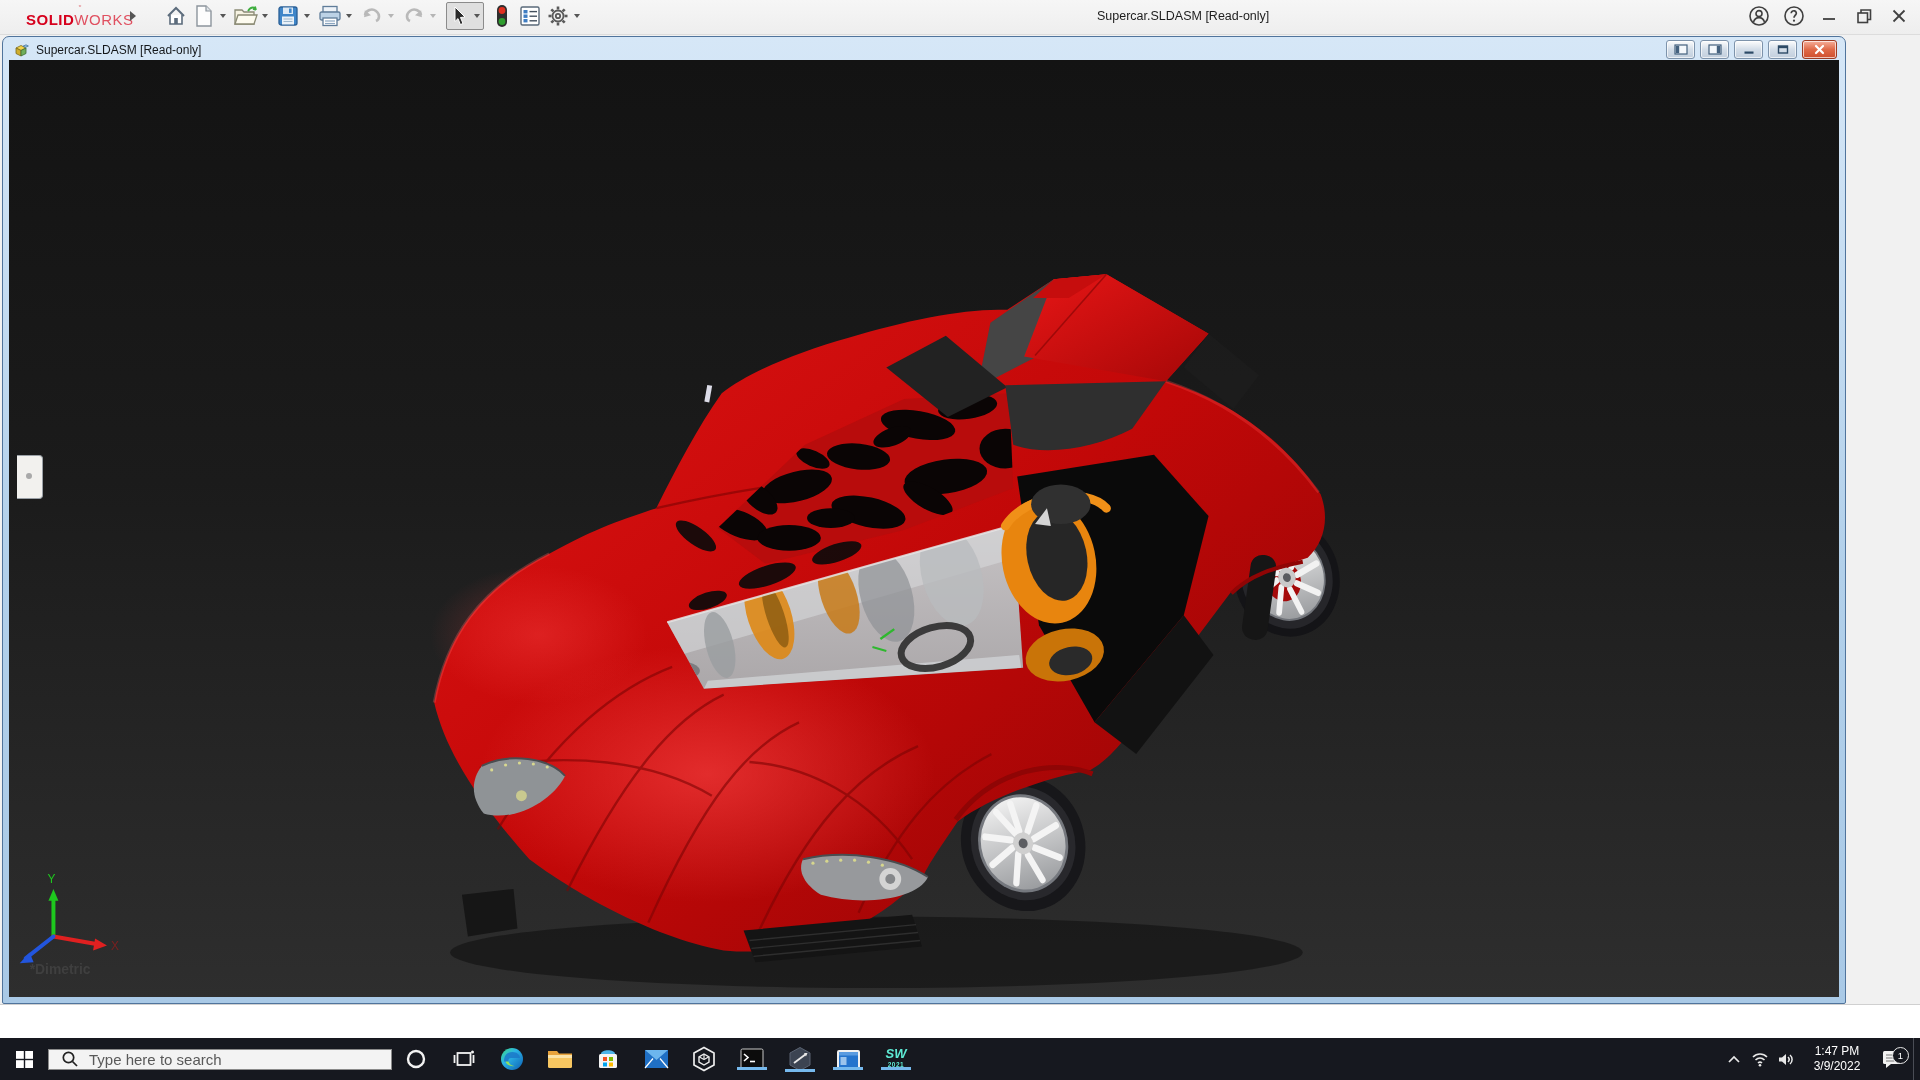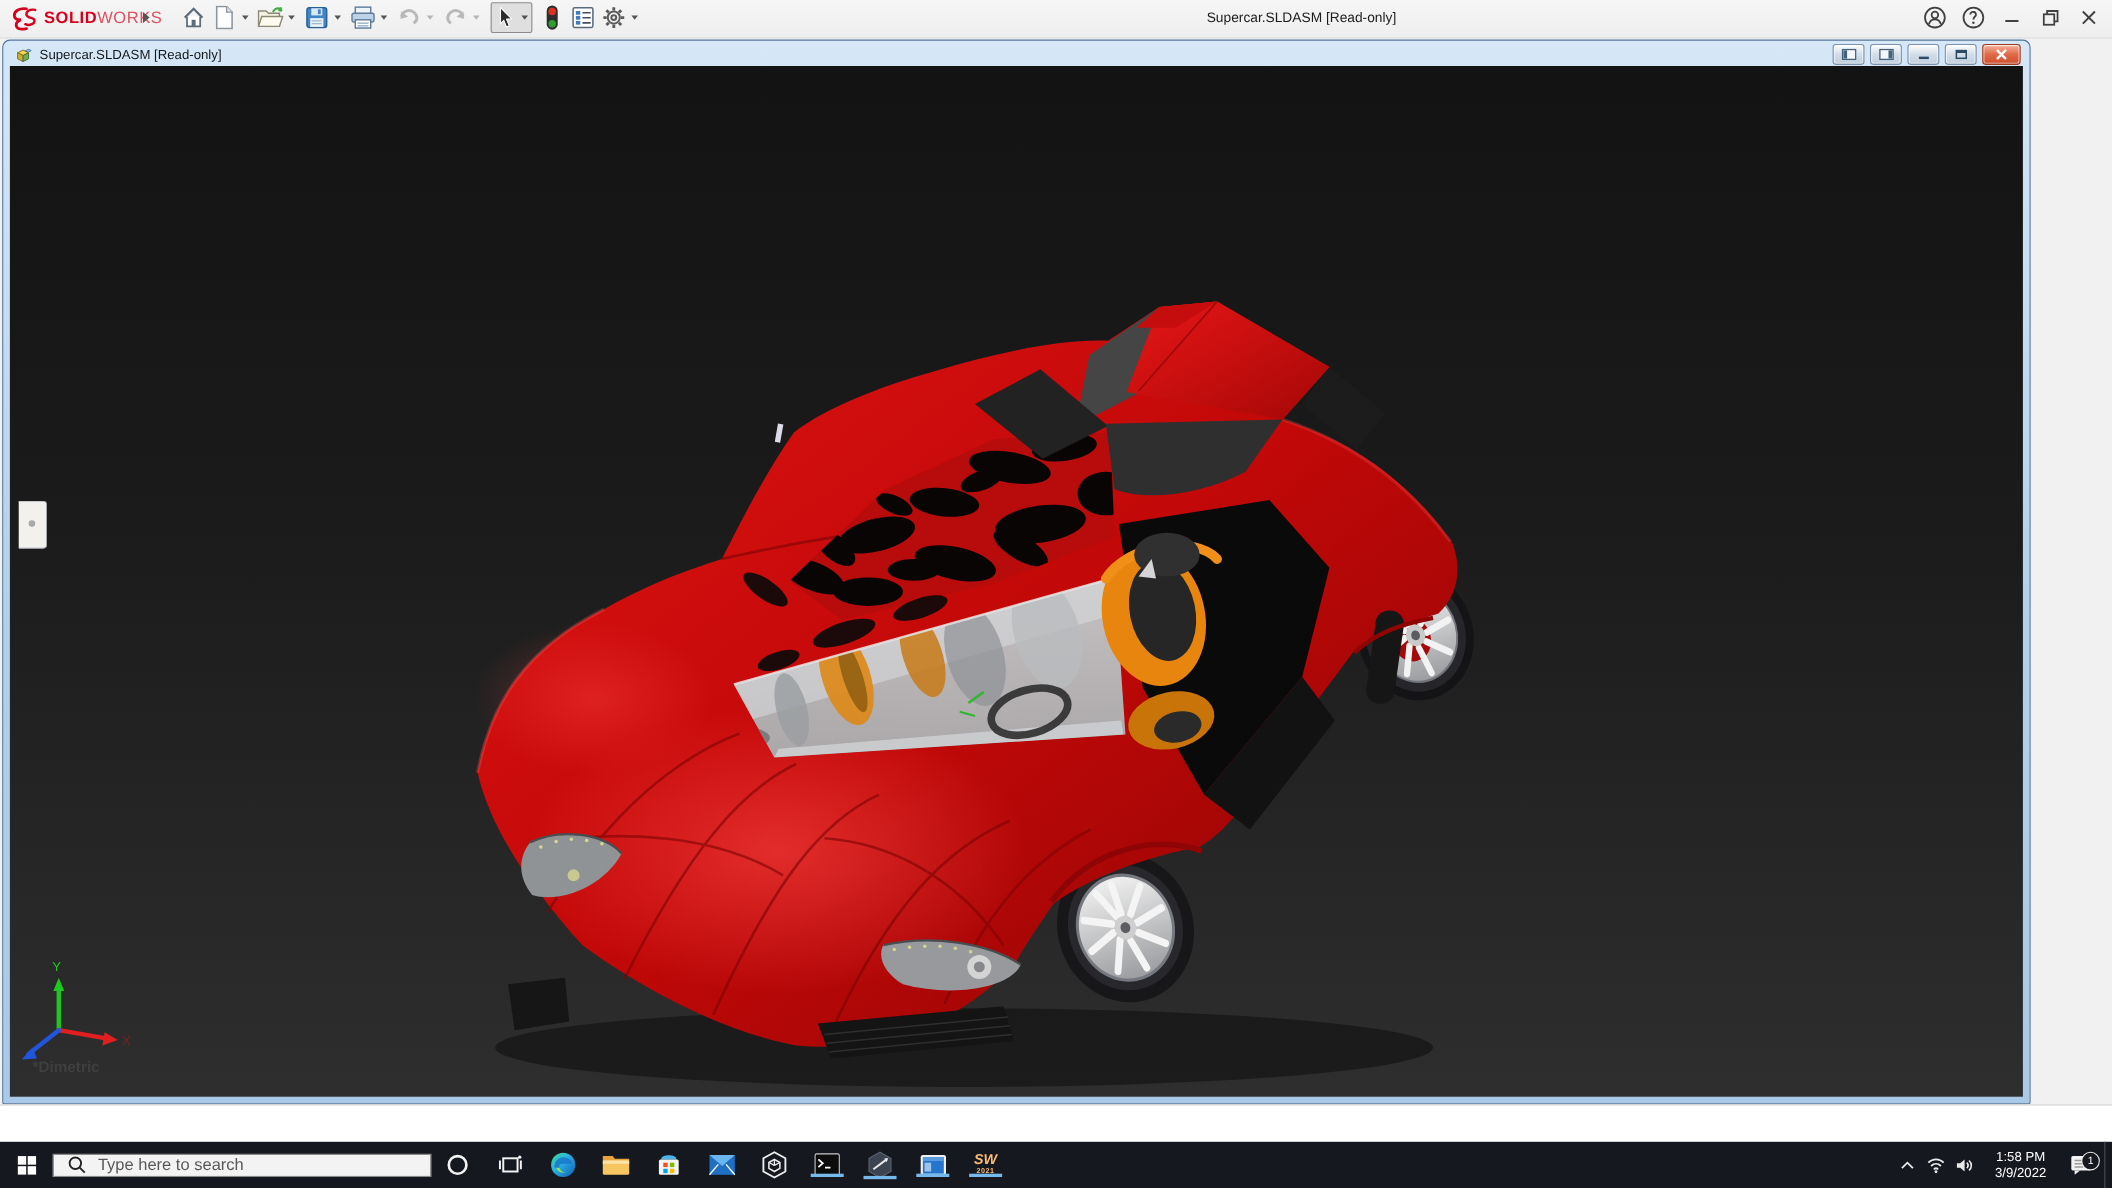--- a/index.html
+++ b/index.html
@@ -1,21 +1,21 @@
 <!DOCTYPE html>
 <html><head>
 <meta charset="utf-8">
 <style>
   html,body{margin:0;padding:0;}
   body{font-family:"Liberation Sans",sans-serif;-webkit-font-smoothing:antialiased;}
   #screen{position:relative;width:1920px;height:1080px;overflow:hidden;background:#f1f1f1;}
   .abs{position:absolute;}
   
   #appbar{left:0;top:0;width:1920px;height:34px;background:linear-gradient(#f6f6f6,#eeeeee);border-bottom:1px solid #dcdcdc;}
-  .brand{left:10px;top:5px;height:24px;display:flex;align-items:center;gap:4px;}
+  .brand{left:26px;top:5px;height:24px;display:flex;align-items:center;gap:4px;flex-direction:column;}
   .brand .solid{color:#d6001c;font-weight:bold;font-size:15px;letter-spacing:.5px;}
   .brand .works{color:#e05060;font-size:15px;letter-spacing:.5px;}
   .flyout{left:130px;top:11px;width:0;height:0;border-left:6px solid #555;border-top:5px solid transparent;border-bottom:5px solid transparent;}
   #maintools{left:162px;top:0;height:32px;display:flex;align-items:center;}
   .tbtn{width:26px;height:26px;display:flex;align-items:center;justify-content:center;margin:0 1px;}
   .caret{width:10px;height:26px;display:flex;align-items:center;justify-content:center;margin-right:4px;}
   .caret i{width:0;height:0;border-top:4px solid #555;border-left:3.5px solid transparent;border-right:3.5px solid transparent;}
   .caret.dim i{border-top-color:#b5b5b5;}
   .selbox{display:flex;align-items:center;height:26px;border:1px solid #8b8b8b;background:#dfdfdf;border-radius:2px;margin:0 4px;padding:0 1px;}
   .apptitle{top:9px;left:1097px;font-size:12.5px;color:#1d1d1d;}
@@ -38,21 +38,21 @@
   #searchbox input{border:none;outline:none;background:transparent;font-family:"Liberation Sans",sans-serif;font-size:15px;color:#333;width:270px;margin-left:8px;}
   #searchbox input::placeholder{color:#595959;}
   .tbico{width:48px;display:flex;align-items:center;justify-content:center;position:relative;}
   .tbico.open::after{content:"";position:absolute;bottom:0;left:9px;width:30px;height:3px;background:#76b9ed;}
   #tray{margin-left:auto;display:flex;align-items:center;}
   .trayico{width:26px;display:flex;align-items:center;justify-content:center;}
   #clock{width:64px;text-align:center;color:#fff;font-size:12px;line-height:15px;margin:0 6px;}
   #showdesk{width:6px;border-left:1px solid #4a4d55;height:42px;margin-left:4px;}
   .badgewrap{position:relative;width:34px;display:flex;align-items:center;justify-content:center;}
   .badge{position:absolute;right:0;bottom:5px;width:15px;height:15px;border-radius:50%;background:#16181f;border:1.5px solid #e8e8e8;color:#fff;font-size:9.5px;display:flex;align-items:center;justify-content:center;}
-  .swmark{color:#fdba74;font-weight:bold;font-style:italic;font-size:13px;line-height:11px;text-align:center;}
+  .swmark{color:#5eead4;font-weight:bold;font-style:italic;font-size:13px;line-height:11px;text-align:center;}
   .swmark small{display:block;font-size:6.5px;font-style:normal;letter-spacing:.5px;}
 </style>
 </head>
 <body>
 
 <div id="screen">
 
   <div id="appbar" class="abs">
     <div class="abs brand">
       <svg width="26" height="22" viewBox="0 0 26 22">
@@ -620,21 +620,21 @@
           <circle cx="9" cy="13.2" r="1.3" fill="#e8e8e8"></circle>
         </svg>
       </div>
       <div class="trayico">
         <svg width="18" height="15" viewBox="0 0 18 15">
           <polygon points="2,5.5 5,5.5 9,2 9,13 5,9.5 2,9.5" fill="#e8e8e8"></polygon>
           <path d="M11,5 C12.5,6.5 12.5,8.5 11,10 M13,3 C15.8,5.5 15.8,9.5 13,12" fill="none" stroke="#e8e8e8" stroke-width="1.5"></path>
         </svg>
       </div>
       <div id="clock">
-        <div>1:58 PM</div>
+        <div>1:47 PM</div>
         <div>3/9/2022</div>
       </div>
       <div class="badgewrap">
         <svg width="22" height="20" viewBox="0 0 22 20">
           <rect x="2" y="2" width="18" height="13" rx="1.5" fill="#f2f2f2"></rect>
           <polygon points="5,15 5,19 10,15" fill="#f2f2f2"></polygon>
           <line x1="5" y1="6" x2="17" y2="6" stroke="#9a9a9a" stroke-width="1.4"></line>
           <line x1="5" y1="9" x2="17" y2="9" stroke="#9a9a9a" stroke-width="1.4"></line>
           <line x1="5" y1="12" x2="13" y2="12" stroke="#9a9a9a" stroke-width="1.4"></line>
         </svg>

